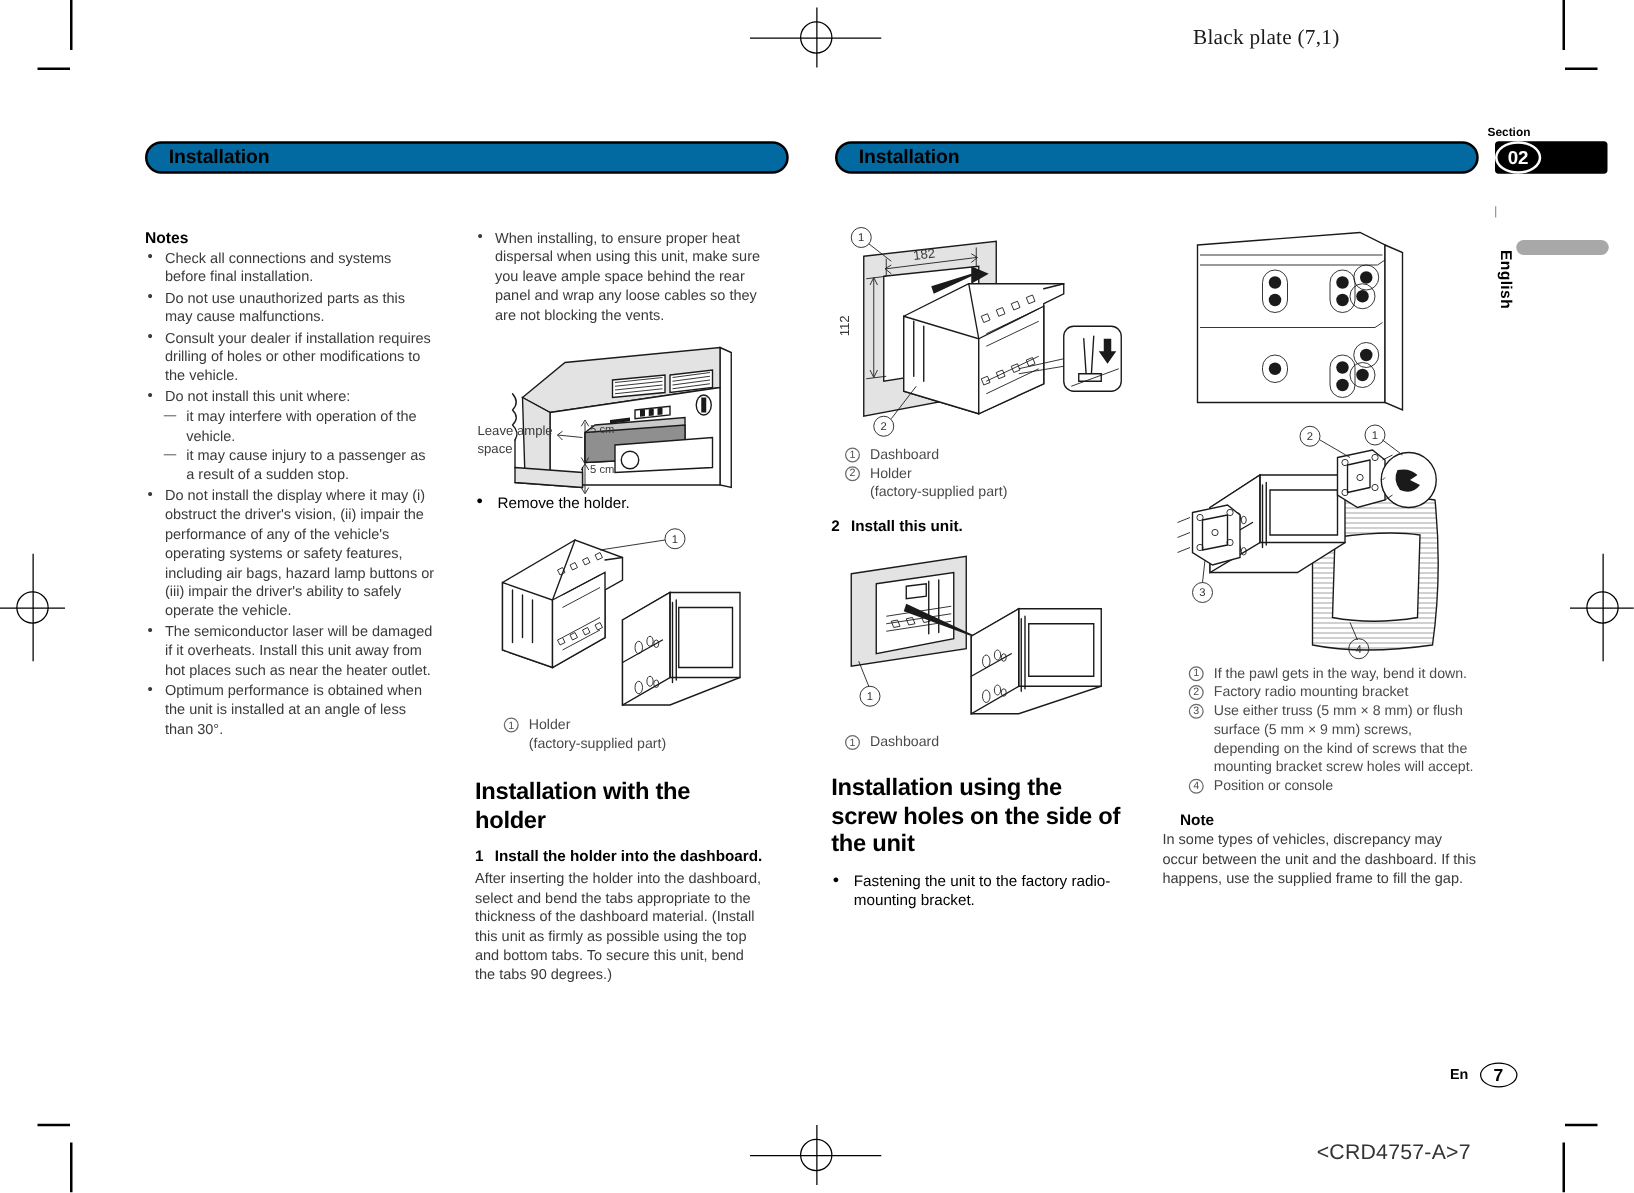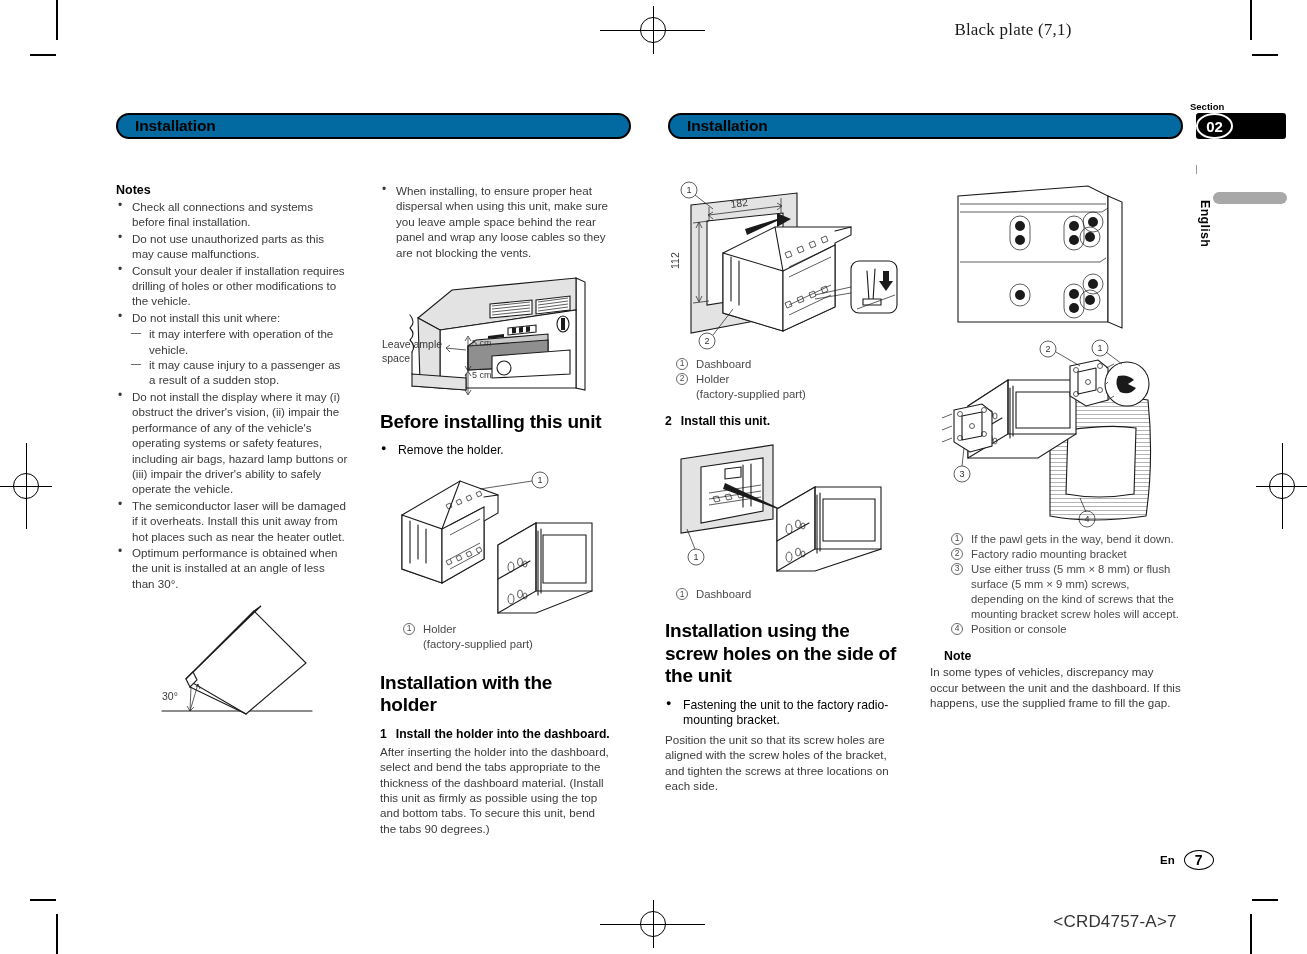--- a/index.html
+++ b/index.html
@@ -216,37 +216,20 @@
         <ul class="sublist">
           <li>it may interfere with operation of the vehicle.</li>
           <li>it may cause injury to a passenger as a result of a sudden stop.</li>
         </ul>
       </li>
       <li>Do not install the display where it may (i) obstruct the driver's vision, (ii) impair the performance of any of the vehicle's operating systems or safety features, including air bags, hazard lamp buttons or (iii) impair the driver's ability to safely operate the vehicle.</li>
       <li>The semiconductor laser will be damaged if it overheats. Install this unit away from hot places such as near the heater outlet.</li>
       <li>Optimum performance is obtained when the unit is installed at an angle of less than 30°.</li>
     </ul>
 
-    <div class="fig" style="margin-top:10px; margin-left:44px;">
-      <svg width="180" height="125" viewBox="0 0 180 125">
-
-        <path class="ln" d="M2 110 L152 110"></path>
-
-        <path class="fill-w" d="M26 78 L94 10 L146 62 L86 113 Z"></path>
-        <path class="fill-w" d="M26 78 L33 71 L101 5 L94 10 Z"></path>
-        <path class="fill-w" d="M26 78 L33 71 L37 79 L30 86 Z"></path>
-        <path class="ln" d="M30 86 L86 113"></path>
-
-        <path class="ln-t" d="M30 110 L31 86" stroke-dasharray="0"></path>
-        <path class="ln-t" d="M30 110 L38 83"></path>
-        <path class="ln-t" d="M36 86 L38 83 L40 88"></path>
-        <path class="ln-t" d="M27 105 L30 110 L34 106"></path>
-        <text class="figtext" x="2" y="99">30°</text>
-      </svg>
-    </div>
   </div>
 
   <div class="col" id="col2">
     <ul class="bullets">
       <li>When installing, to ensure proper heat dispersal when using this unit, make sure you leave ample space behind the rear panel and wrap any loose cables so they are not blocking the vents.</li>
     </ul>
 
     <div class="fig" style="margin-top:10px;">
       <svg width="233" height="125" viewBox="0 0 233 125">
 
@@ -288,21 +271,20 @@
         <path class="ln-t" d="M85 120 L88 125 L91 120"></path>
         <text class="figtext-s" x="92" y="108">5 cm</text>
 
         <path class="ln-t" d="M66 78 L86 80"></path>
         <path class="ln-t" d="M66 78 L70 75 M66 78 L70 82"></path>
         <text class="figtext" x="2" y="78">Leave ample</text>
         <text class="figtext" x="2" y="92">space</text>
       </svg>
     </div>
 
-    <h2 class="head" style="margin-top:16px;">Before installing this unit</h2>
     <div class="dot-head">Remove the holder.</div>
 
     <div class="fig" style="margin-top:4px;">
       <svg width="233" height="155" viewBox="0 0 233 155">
 
         <path class="fill-w" d="M22 52 L80 18 L118 32 L118 50 L104 58 L104 96 L62 120 L22 106 Z"></path>
         <path class="fill-w" d="M22 52 L62 66 L62 120 L22 106 Z"></path>
         <path class="fill-w" d="M62 66 L104 44 L104 96 L62 120 Z"></path>
         <path class="ln" d="M62 66 L80 18"></path>
         <path class="ln" d="M38 62 L38 96 M46 66 L46 100"></path>
@@ -473,21 +455,20 @@
 
     <ul class="callouts" style="margin-left:10px; margin-top:2px;">
       <li>
         <span class="cnum">1</span>
         <span>Dashboard</span>
       </li>
     </ul>
 
     <h2 class="head" style="margin-top:18px;">Installation using the screw holes on the side of the unit</h2>
     <div class="dot-head">Fastening the unit to the factory radio-mounting bracket.</div>
-    <div class="body-text">Position the unit so that its screw holes are aligned with the screw holes of the bracket, and tighten the screws at three locations on each side.</div>
   </div>
 
   <div class="col" id="col4">
 
     <div class="fig" style="margin-top:-1px;">
       <svg width="255" height="150" viewBox="0 0 255 150">
         <path class="fill-w" d="M28 14 L158 4 L178 14 L178 140 L28 140 Z"></path>
         <path class="fill-w" d="M178 14 L192 20 L192 146 L178 140 Z"></path>
         <path class="ln-t" d="M30 22 L176 22"></path>
         <path class="ln-t" d="M30 30 L172 30 L178 26"></path>

